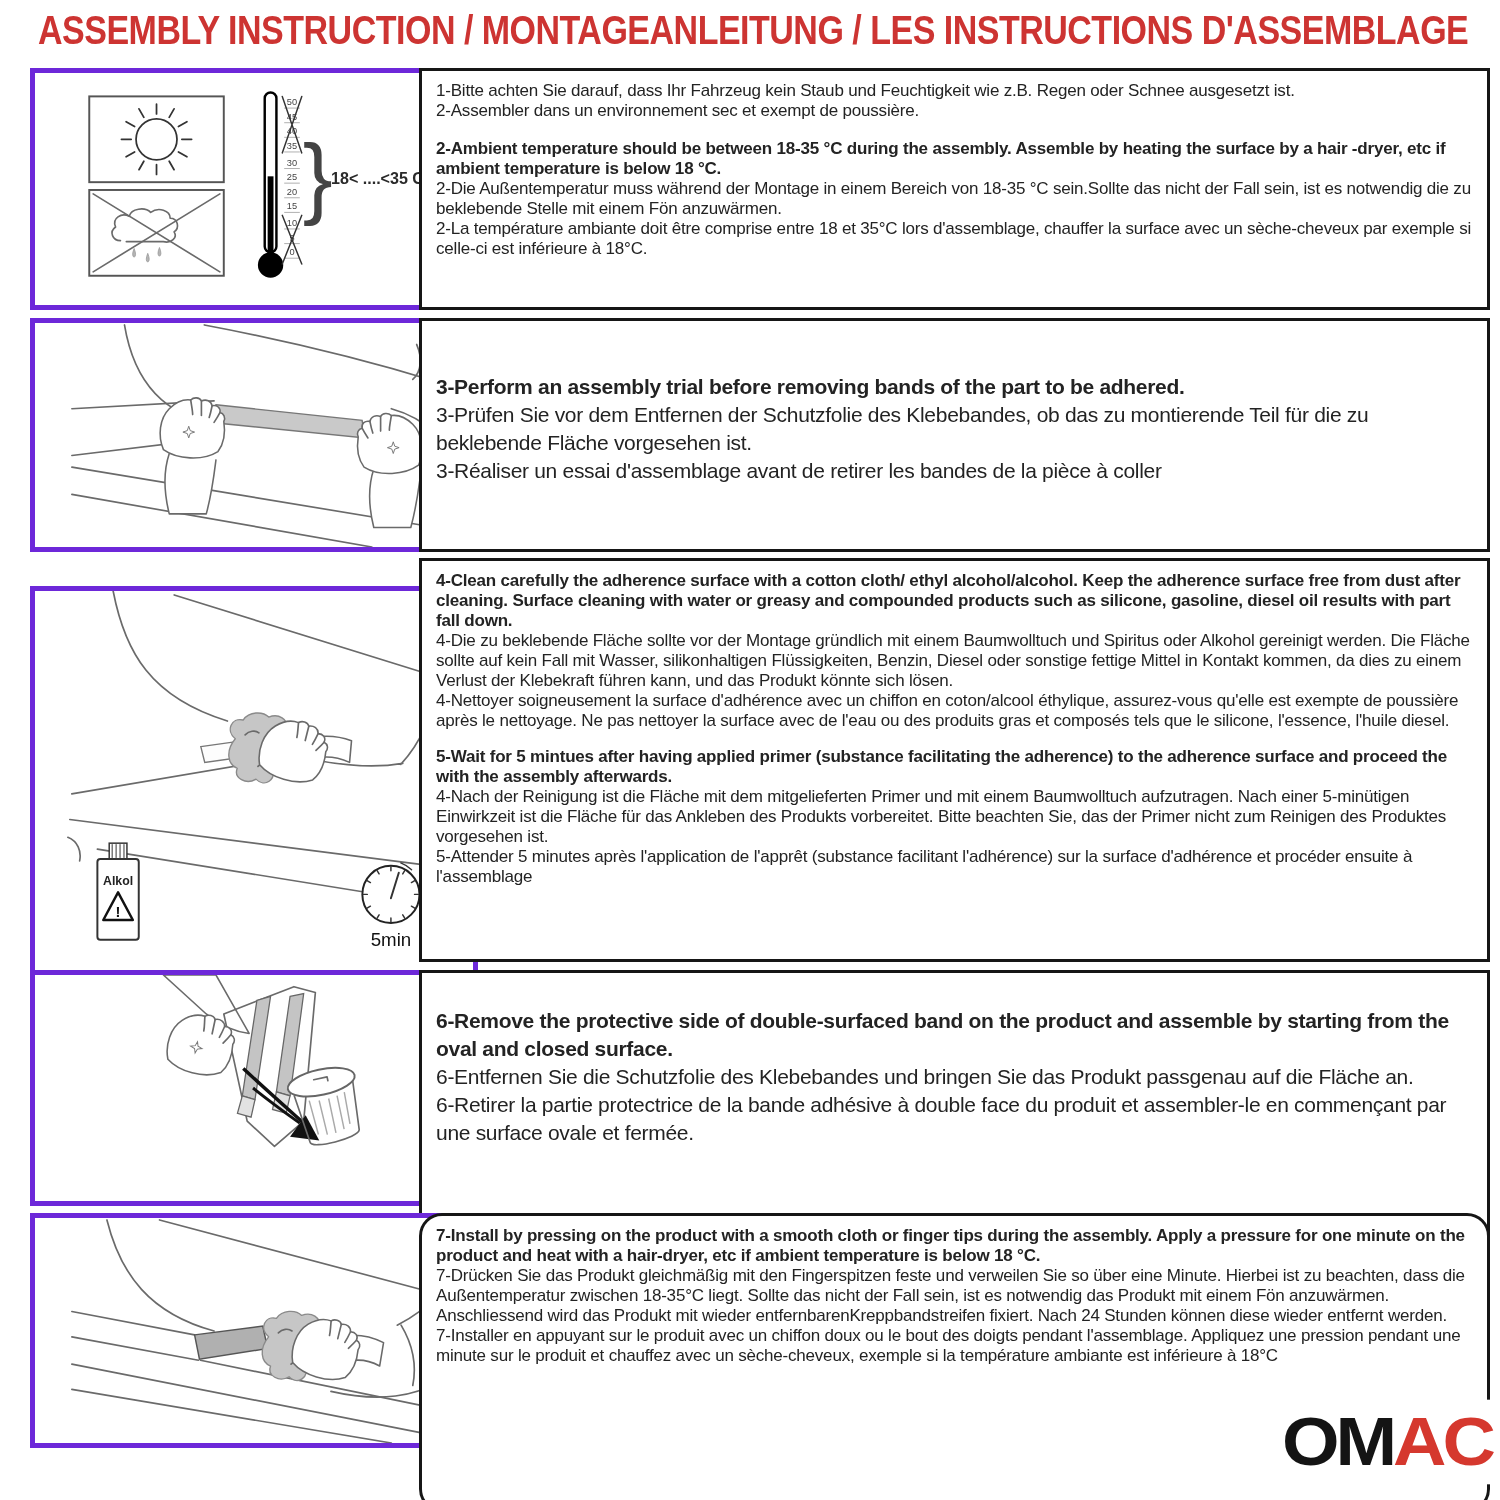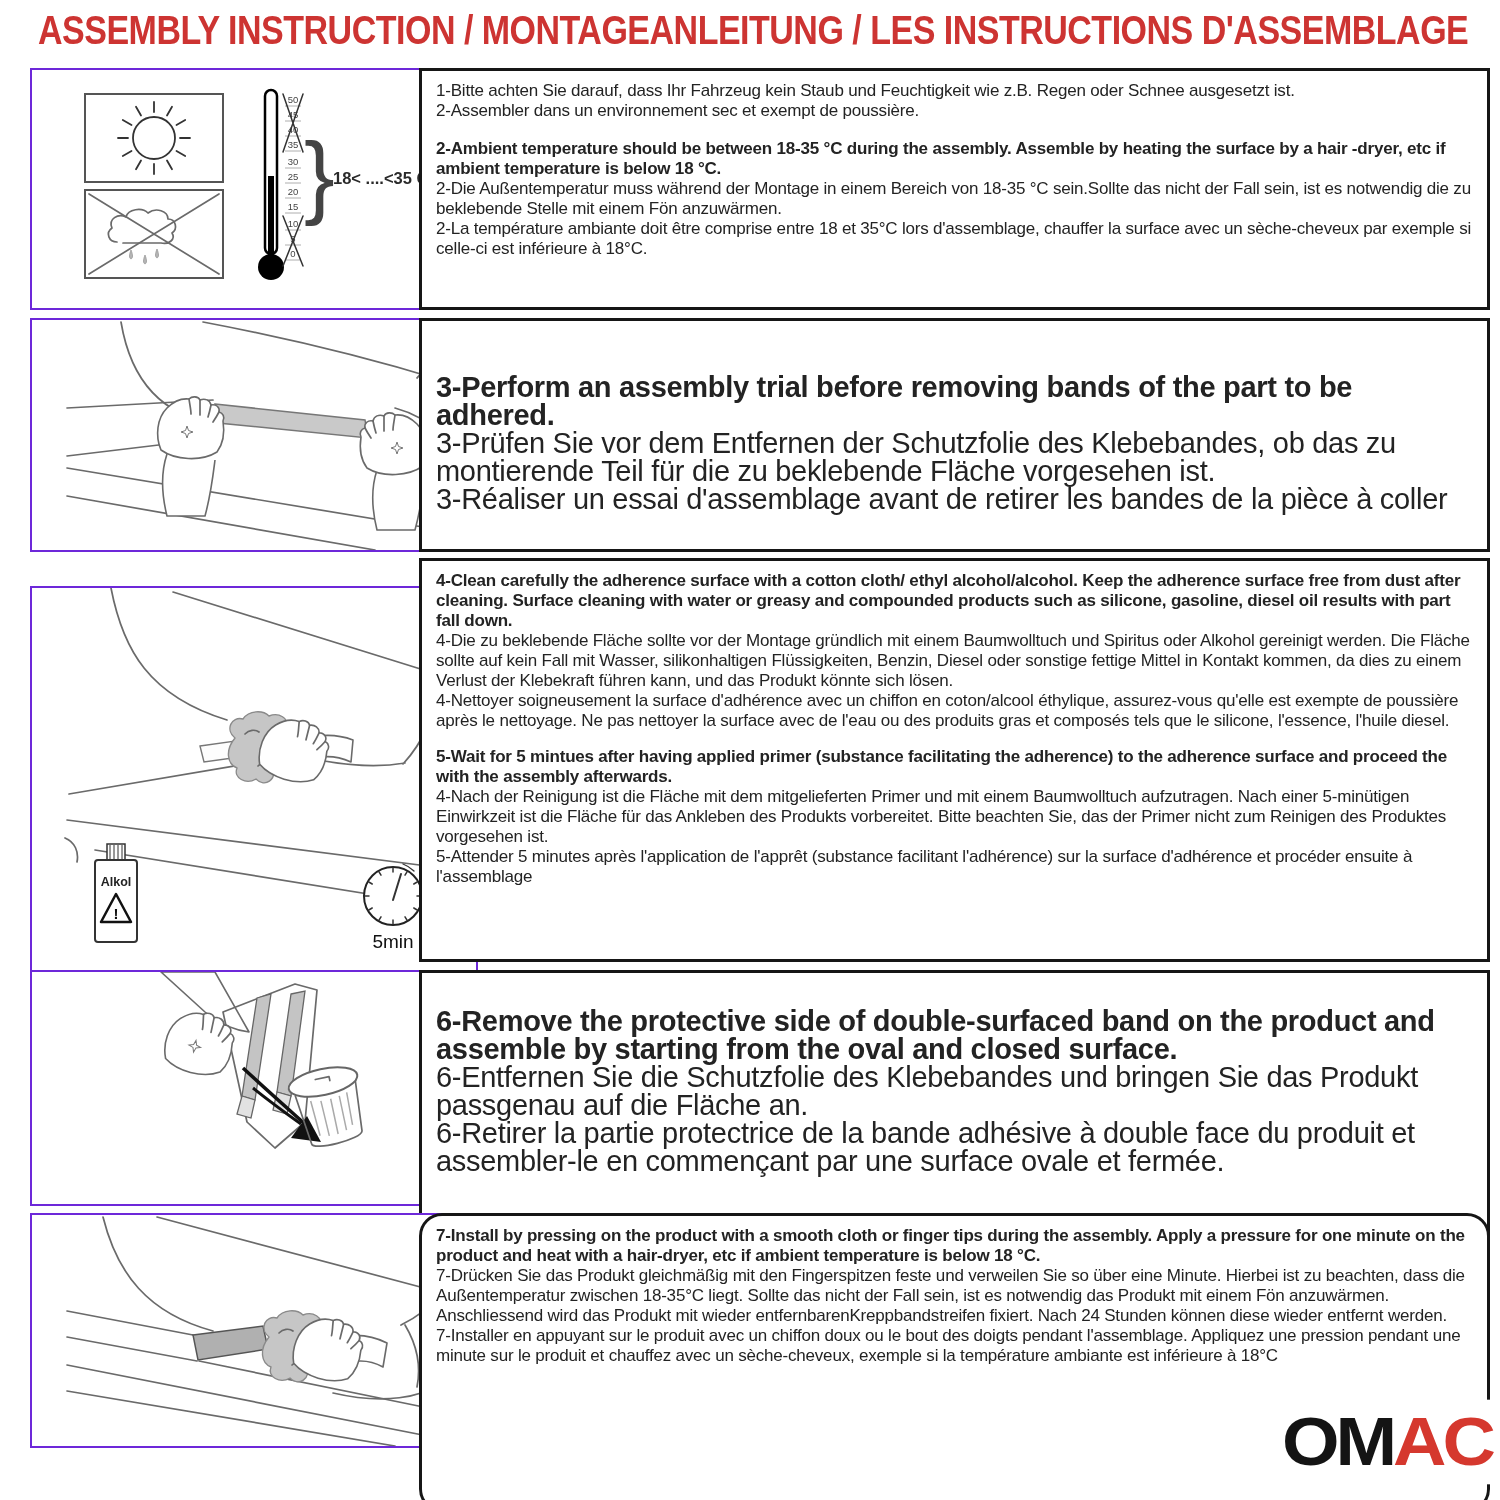--- a/index.html
+++ b/index.html
@@ -1,27 +1,27 @@
 <!DOCTYPE html>
 <html><head>
 <meta charset="utf-8">
 <style>
   html,body{margin:0;padding:0;background:#fff;}
   .page{position:relative;width:1500px;height:1500px;background:#fff;overflow:hidden;
         font-family:"Liberation Sans","DejaVu Sans",sans-serif;color:#1d1d1d;}
   .title{position:absolute;left:38px;top:6px;width:1440px;margin:0;
          font-size:34px;font-weight:bold;color:#cd3432;letter-spacing:-0.5px;
          transform:scaleY(1.22);transform-origin:left top;white-space:nowrap;}
-  .imgbox{position:absolute;left:30px;width:448px;border:2px solid #6d28d9;background:#fff;box-sizing:border-box;}
+  .imgbox{position:absolute;left:30px;width:448px;border:5px solid #6d28d9;background:#fff;box-sizing:border-box;}
   .imgbox svg{display:block;width:100%;height:100%;}
   .textbox{position:absolute;left:419px;width:1071px;border:3px solid #161616;background:#fff;
            box-sizing:border-box;padding:10px 14px;overflow:hidden;}
   .textbox p{margin:0;}
   .small p{font-size:17px;line-height:20px;letter-spacing:-0.2px;color:#232323;}
-  .big p{font-size:29px;line-height:28px;letter-spacing:-0.3px;color:#232323;}
+  .big p{font-size:21px;line-height:28px;letter-spacing:-0.3px;color:#232323;}
   .b{font-weight:bold;color:#000;}
   .gap{height:18px;}
   .gap-sm{height:16px;}
   .pt-big1{padding-top:52px;}
   .pt-big2{padding-top:34px;}
   .logo{position:absolute;left:1200px;top:1396px;width:300px;height:92px;background:#fff;
         display:flex;align-items:center;justify-content:flex-end;
         font-size:74px;font-weight:900;letter-spacing:-4px;line-height:1;
         transform:scaleY(0.92);transform-origin:center;}
   .logo .lk{color:#141414;} .logo .lr{color:#d5382e;padding-right:8px;}

